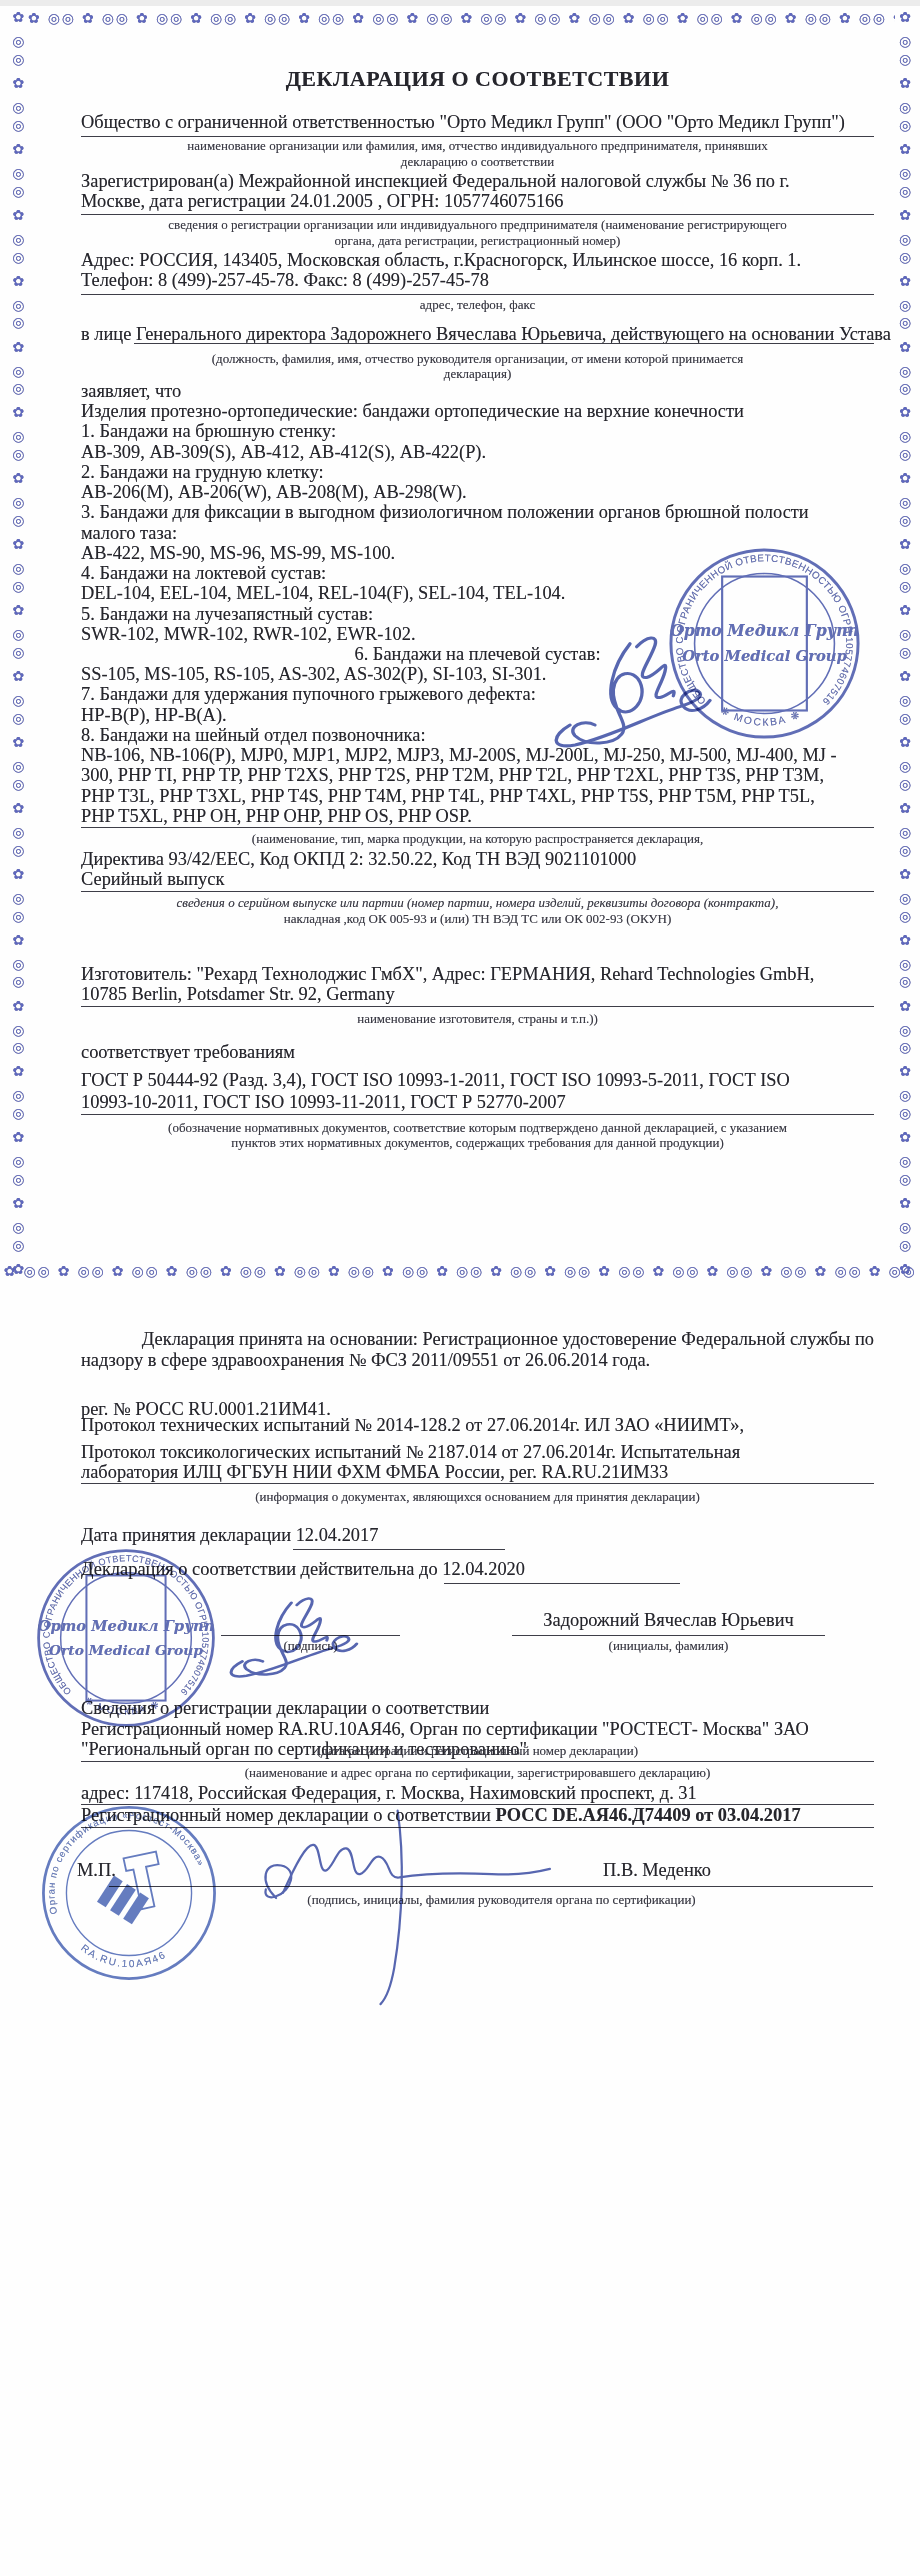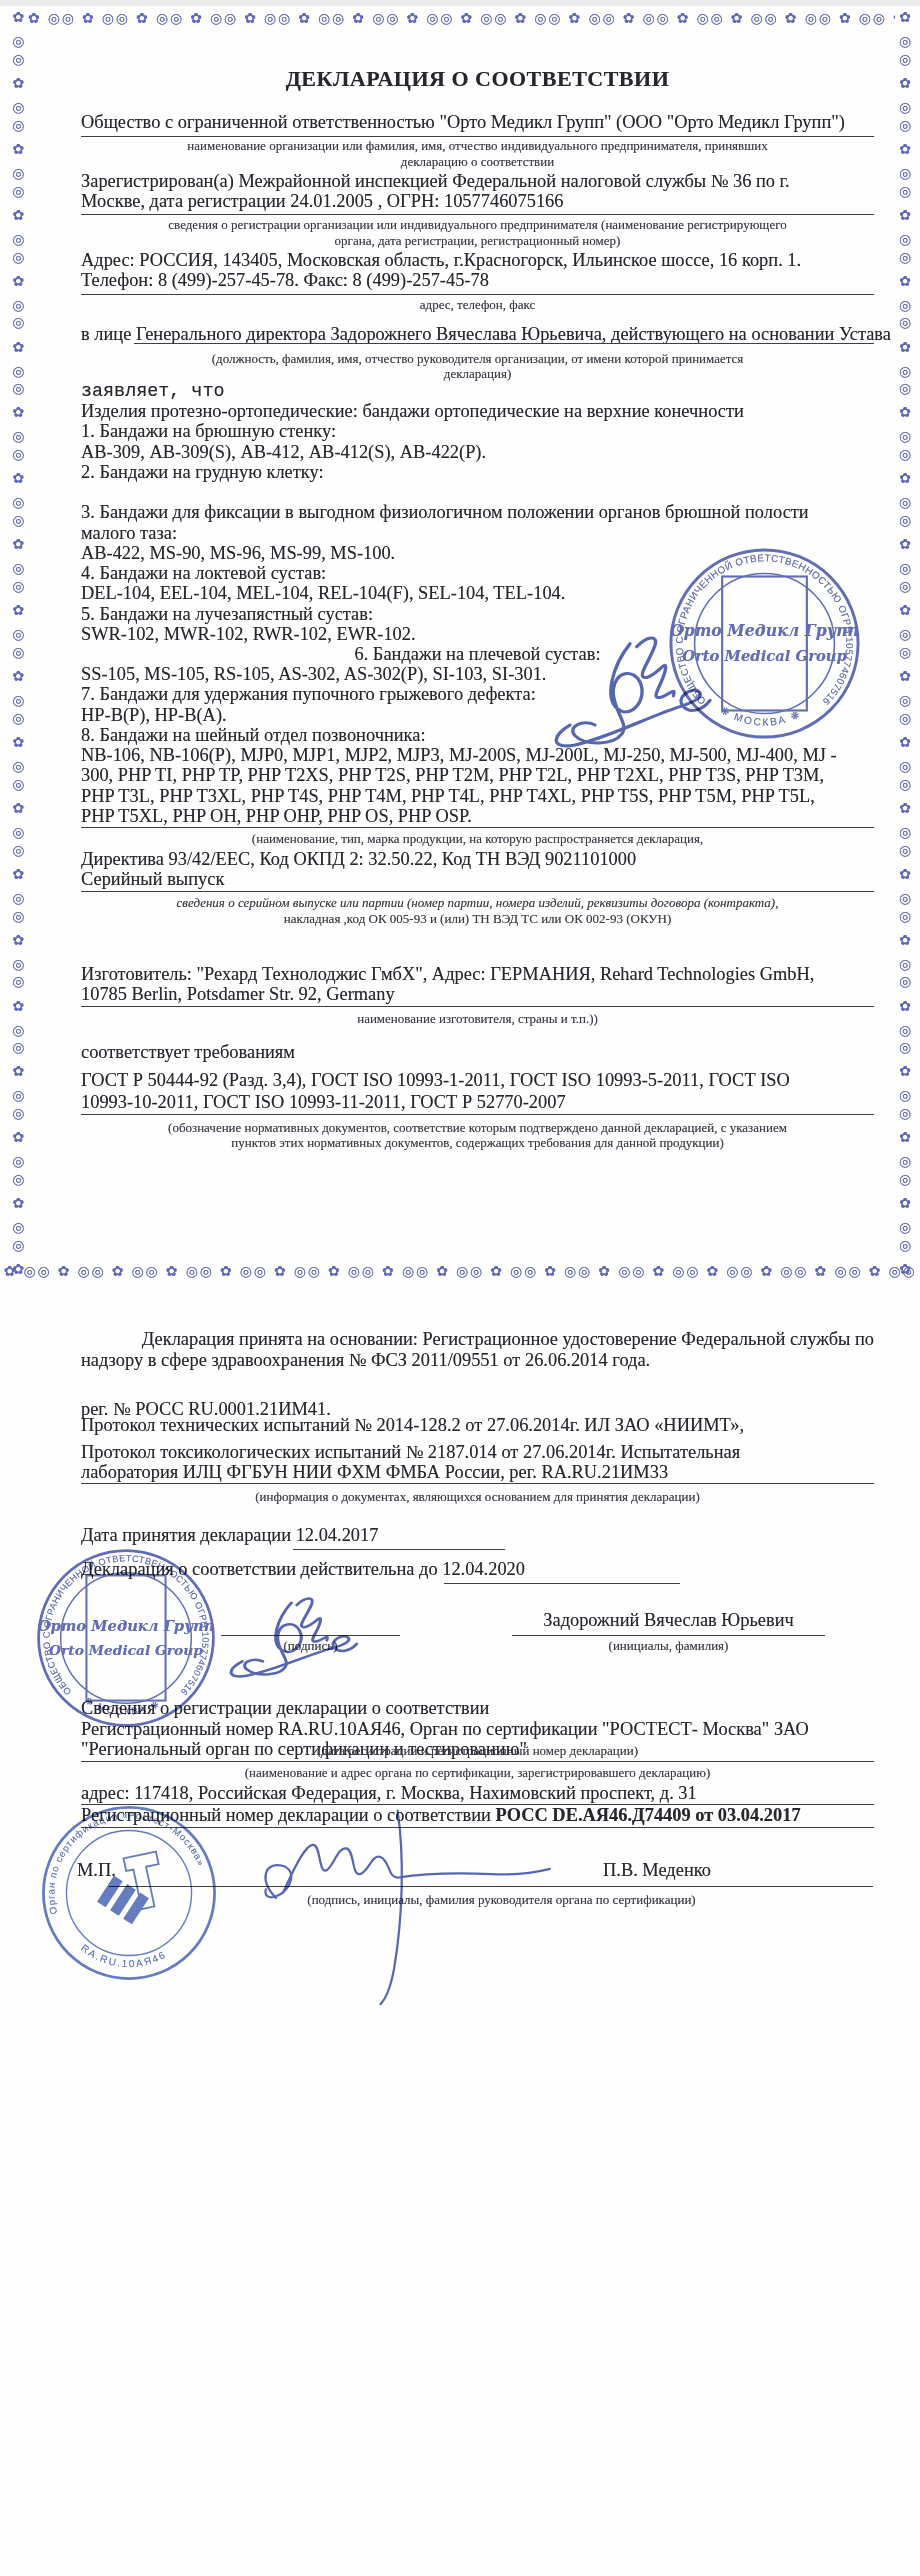--- a/index.html
+++ b/index.html
@@ -46,26 +46,27 @@
   <div class="note" style="top:217px;">сведения о регистрации организации или индивидуального предпринимателя (наименование регистрирующего</div>
   <div class="note" style="top:233px;">органа, дата регистрации, регистрационный номер)</div>
   <div class="line" style="top:250px;">Адрес: РОССИЯ, 143405, Московская область, г.Красногорск, Ильинское шоссе, 16 корп. 1.</div>
   <div class="line" style="top:270px;">Телефон: 8 (499)-257-45-78. Факс: 8 (499)-257-45-78</div>
   <div class="rule" style="left:81px;width:793px;top:294px;"></div>
   <div class="note" style="top:297px;">адрес, телефон, факс</div>
   <div class="line" style="top:324px;">в лице Генерального директора Задорожнего Вячеслава Юрьевича, действующего на основании Устава</div>
   <div class="rule" style="left:134px;width:740px;top:343px;"></div>
   <div class="note" style="top:351px;">(должность, фамилия, имя, отчество руководителя организации, от имени которой принимается</div>
   <div class="note" style="top:366px;">декларация)</div>
-  <div class="line" style="top:381px;font-family:Liberation Mono, monospace;">заявляет, что</div>
+  <div class="line" style="top:381px;">заявляет, что</div>
 
   <div class="line" style="top:401px;">Изделия протезно-ортопедические: бандажи ортопедические на верхние конечности</div>
   <div class="line" style="top:421px;">1. Бандажи на брюшную стенку:</div>
   <div class="line" style="top:442px;">АВ-309, АВ-309(S), АВ-412, АВ-412(S), АВ-422(Р).</div>
   <div class="line" style="top:462px;">2. Бандажи на грудную клетку:</div>
+  <div class="line" style="top:482px;">АВ-206(М), АВ-206(W), АВ-208(М), АВ-298(W).</div>
   <div class="line" style="top:502px;">3. Бандажи для фиксации в выгодном физиологичном положении органов брюшной полости</div>
   <div class="line" style="top:523px;">малого таза:</div>
   <div class="line" style="top:543px;">АВ-422, MS-90, MS-96, MS-99, MS-100.</div>
   <div class="line" style="top:563px;">4. Бандажи на локтевой сустав:</div>
   <div class="line" style="top:583px;">DEL-104, EEL-104, MEL-104, REL-104(F), SEL-104, TEL-104.</div>
   <div class="line" style="top:604px;">5. Бандажи на лучезапястный сустав:</div>
   <div class="line" style="top:624px;">SWR-102, MWR-102, RWR-102, EWR-102.</div>
   <div class="line" style="top:644px;text-align:center;">6. Бандажи на плечевой сустав:</div>
   <div class="line" style="top:664px;">SS-105, MS-105, RS-105, AS-302, AS-302(P), SI-103, SI-301.</div>
   <div class="line" style="top:684px;">7.  Бандажи для удержания пупочного грыжевого дефекта:</div>

